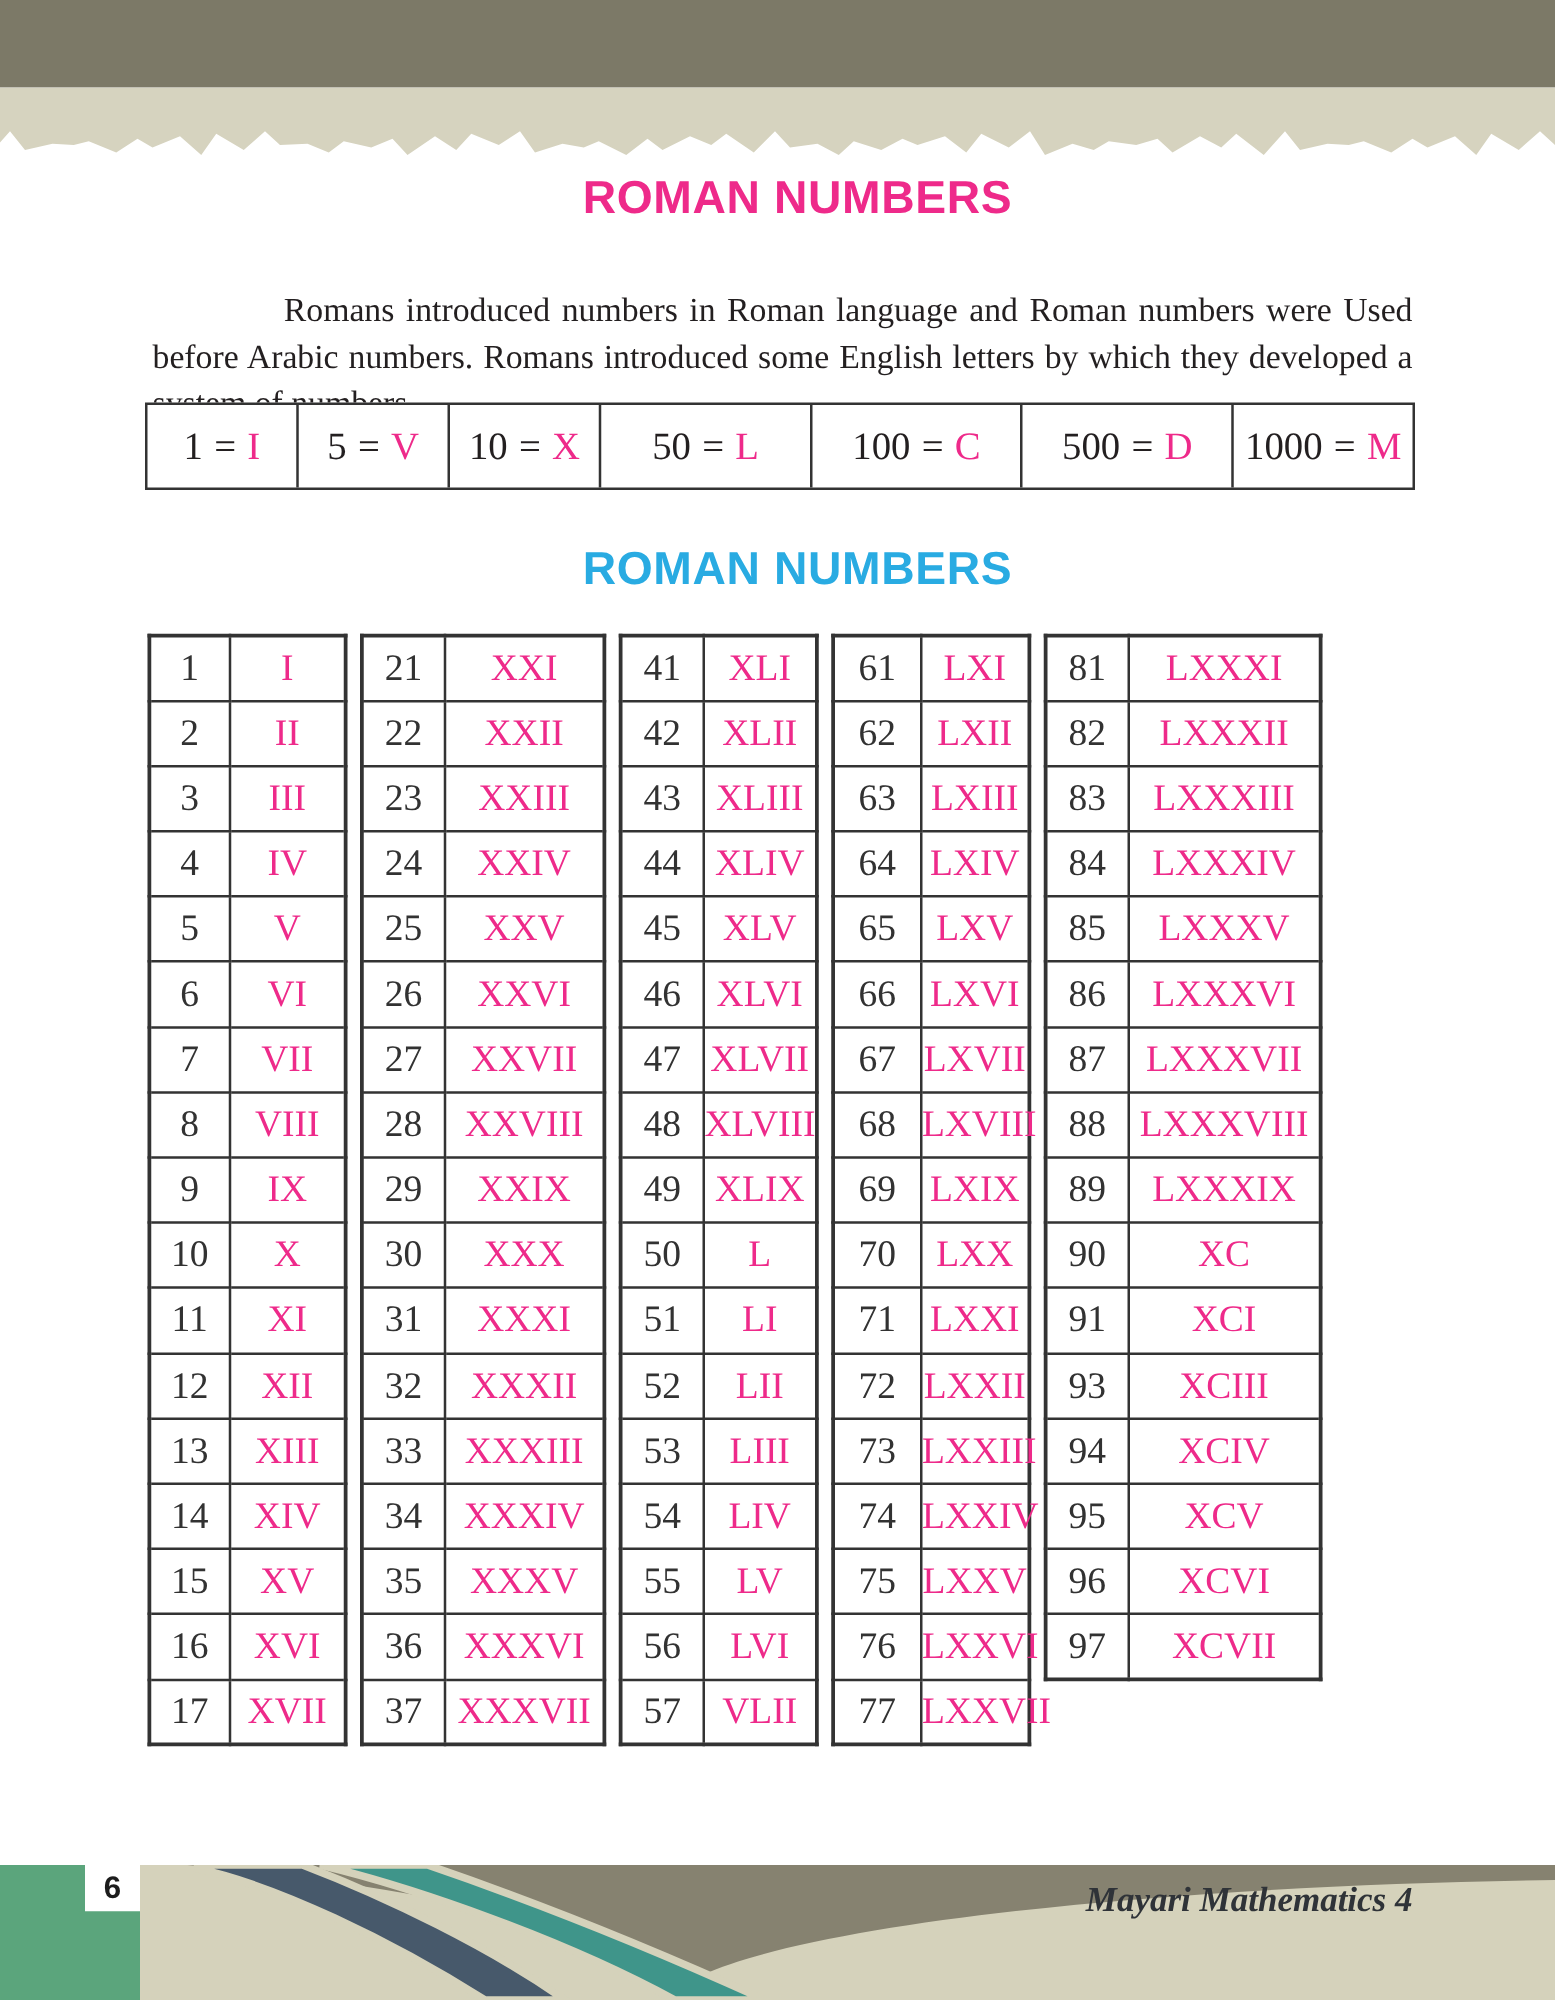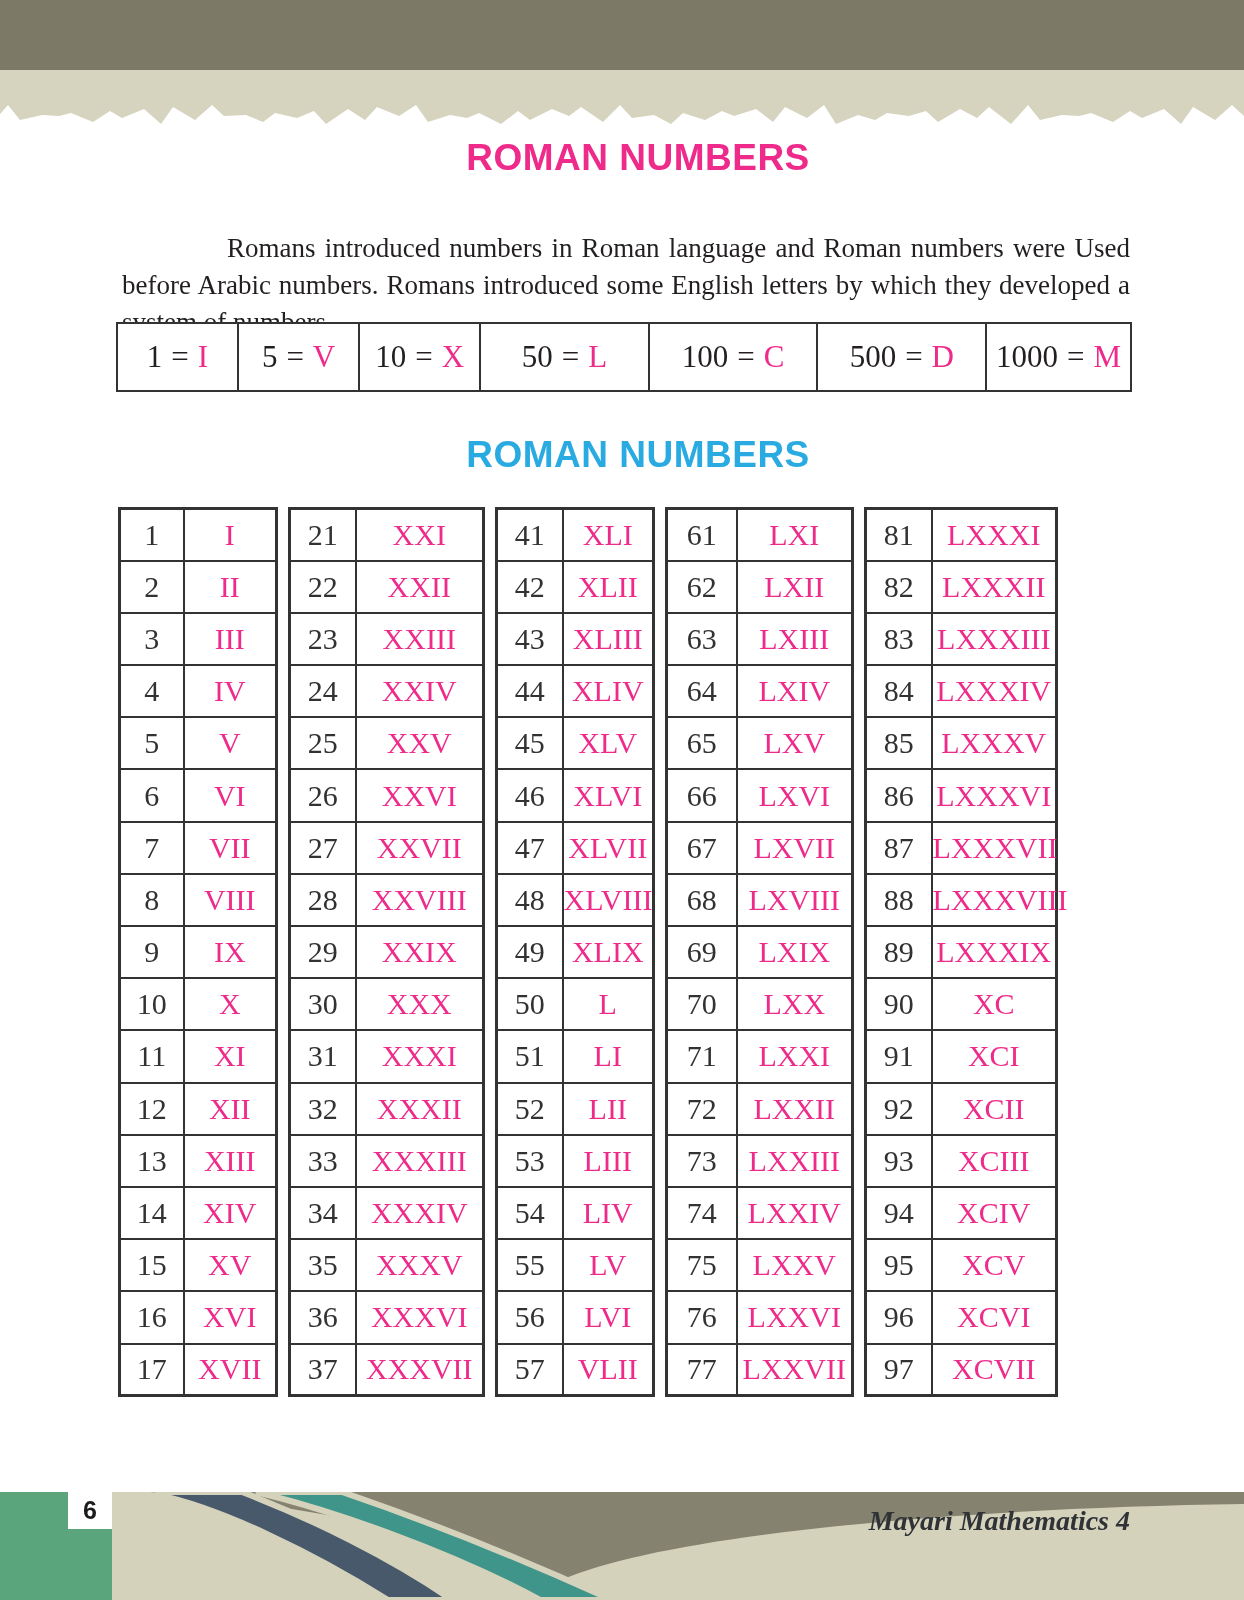--- a/index.html
+++ b/index.html
@@ -49,21 +49,21 @@
     position:absolute;top:507px;left:118px;width:1018px;
     display:flex;gap:10px;align-items:flex-start;
   }
   table.group{border-collapse:collapse;table-layout:fixed;background:#fff;border:3px solid var(--border);}
   table.group td{
     border:2px solid var(--border);height:52.2px;padding:0;
     text-align:center;vertical-align:middle;font-size:30px;
   }
   td.num{color:#323232;}
   td.roman{color:var(--pink);}
-  .g0{width:160px;} .g1{width:197px;} .g2{width:160px;} .g3{width:189px;} .g4{width:194px;}
+  .g0{width:160px;} .g1{width:197px;} .g2{width:160px;} .g3{width:160px;} .g4{width:223px;}
   .g0 td.num{width:64px;} .g1 td.num{width:66px;} .g2 td.num{width:66px;}
   .g3 td.num{width:70px;} .g4 td.num{width:66px;}
   
   .footer{position:absolute;left:0;top:1492px;width:1244px;height:108px;}
   .footer-svg{position:absolute;inset:0;width:100%;height:100%;display:block;}
   .green-block{position:absolute;left:0;top:0;width:112px;height:108px;background:var(--green);}
   .page-num-box{
     position:absolute;left:68px;top:0;width:44px;height:37px;background:#fff;
     display:flex;align-items:center;justify-content:center;
     font-family:"Liberation Sans", sans-serif;font-weight:bold;font-size:25px;color:#1c1c1c;
@@ -453,24 +453,20 @@
           <td class="num">89</td>
           <td class="roman">LXXXIX</td>
         </tr>
         <tr>
           <td class="num">90</td>
           <td class="roman">XC</td>
         </tr>
         <tr>
           <td class="num">91</td>
           <td class="roman">XCI</td>
-        </tr>
-        <tr>
-          <td class="num">92</td>
-          <td class="roman">XCII</td>
         </tr>
         <tr>
           <td class="num">93</td>
           <td class="roman">XCIII</td>
         </tr>
         <tr>
           <td class="num">94</td>
           <td class="roman">XCIV</td>
         </tr>
         <tr>

